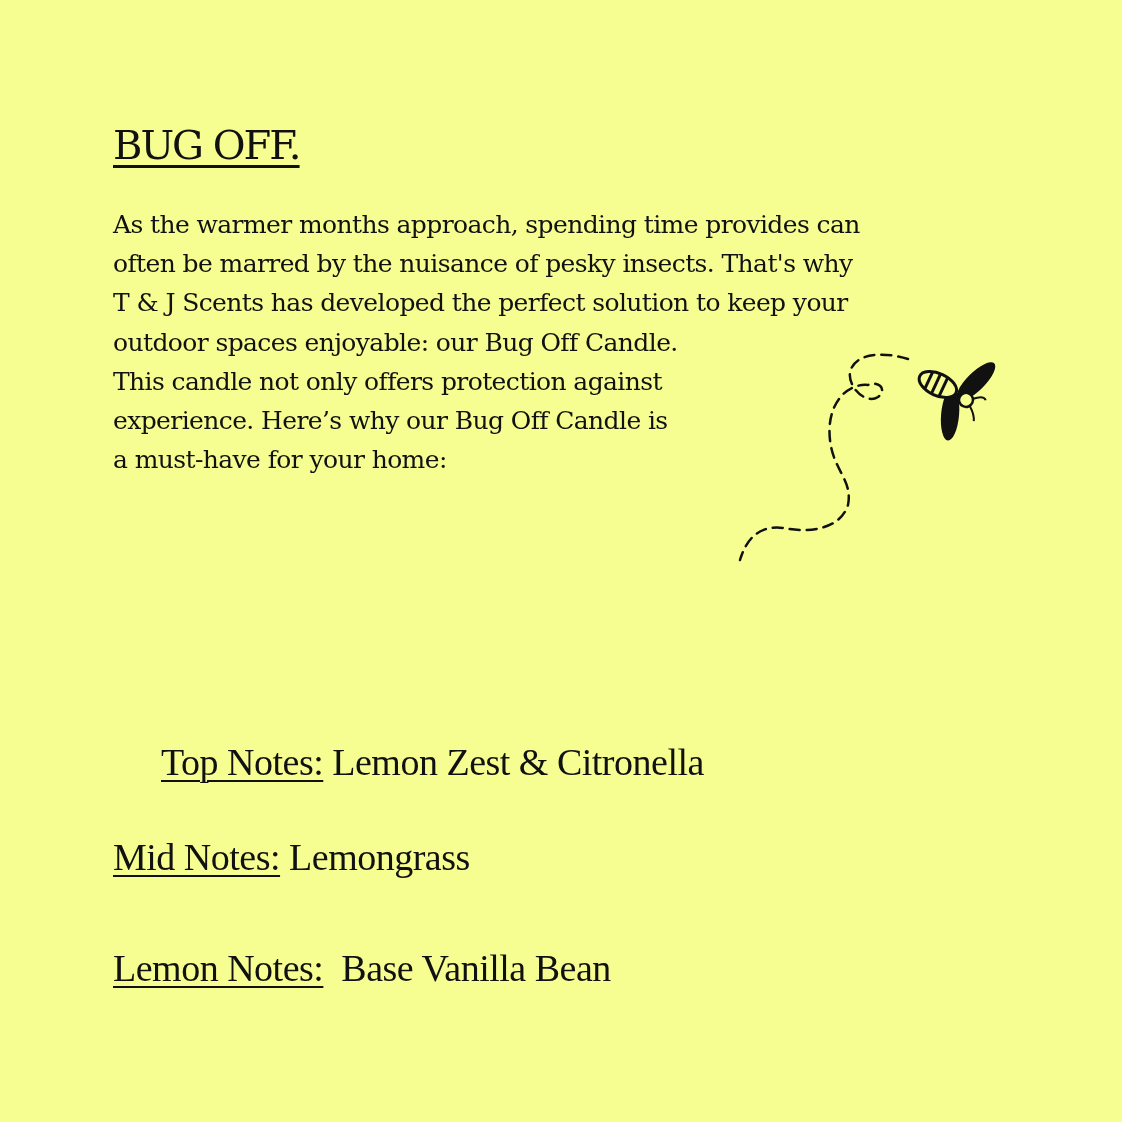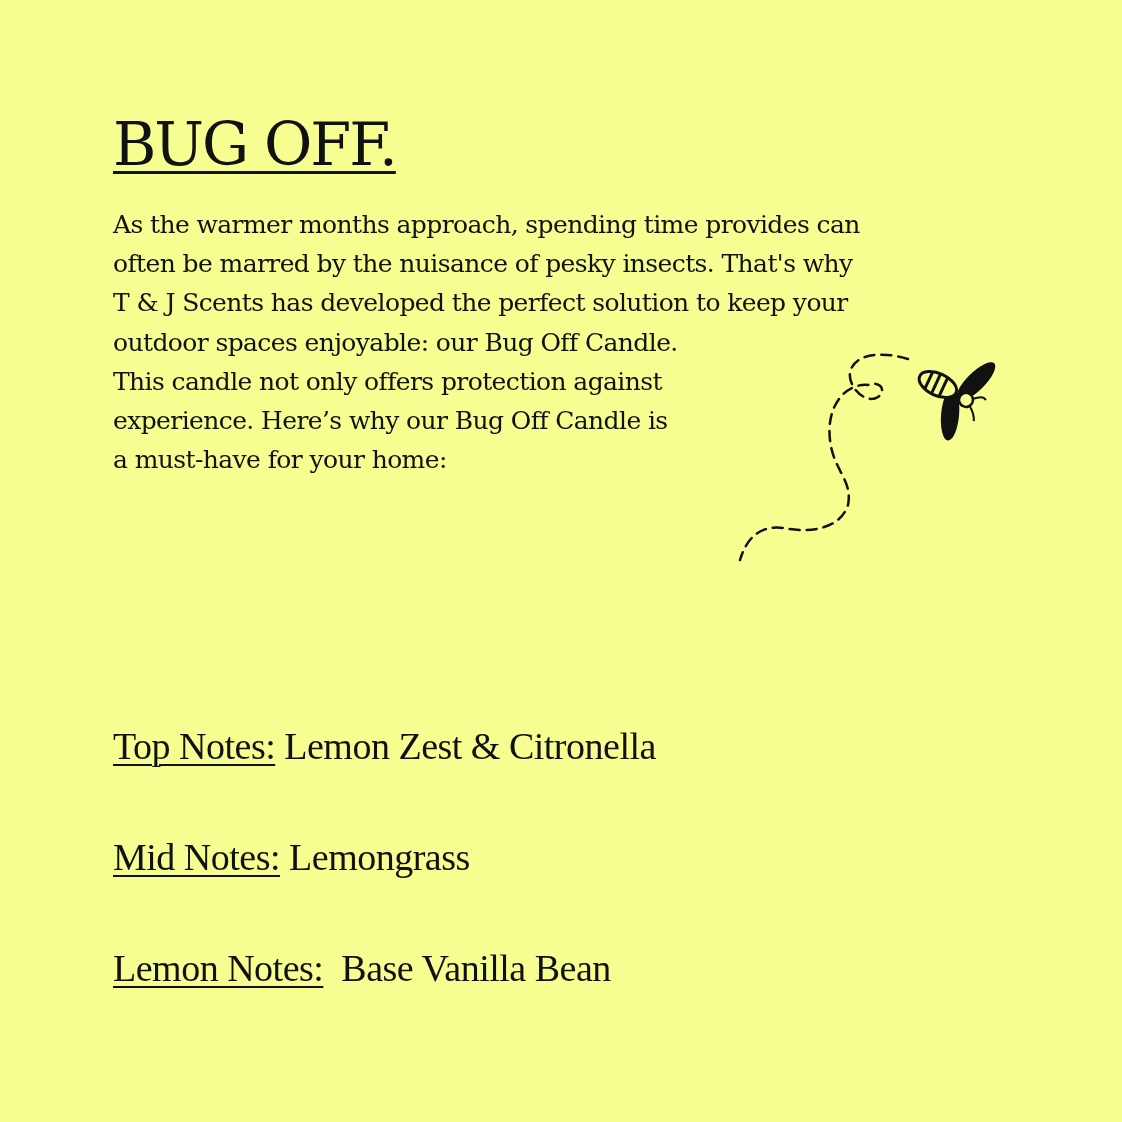--- a/index.html
+++ b/index.html
@@ -1,18 +1,18 @@
 <!DOCTYPE html>
 <html><head>
 <meta charset="utf-8">
 <style>
   html, body { margin:0; padding:0; }
   body { width:1122px; height:1122px; background:#f6fe92; position:relative; overflow:hidden;
          font-family:"DejaVu Serif", "Liberation Serif", serif; color:#111; }
-  .title { position:absolute; left:113px; top:112px; font-size:59px; line-height:66px;
+  .title { position:absolute; left:113px; top:112px; font-size:40px; line-height:66px;
            font-family:"DejaVu Serif", serif; letter-spacing:-2px; text-decoration:underline;
            text-decoration-thickness:3px; text-underline-offset:6px; margin:0; font-weight:normal; }
   .intro { position:absolute; left:113px; top:205px; width:900px; font-size:25px; line-height:39.2px;
            font-family:"DejaVu Serif", serif; letter-spacing:-0.6px; margin:0; }
   .intro span { display:block; white-space:nowrap; }
   .notes { position:absolute; left:113px; top:722px; }
   .note { position:absolute; left:0; white-space:nowrap; font-size:38px; line-height:48px;
           font-family:"Liberation Serif", serif; letter-spacing:-0.5px; }
   .note .label { text-decoration:underline; text-decoration-thickness:2px; text-underline-offset:5px; }
   .bee { position:absolute; left:728px; top:345px; width:270px; height:225px; }
@@ -42,21 +42,21 @@
     <ellipse cx="-20" cy="0" rx="20" ry="11" fill="#f6fe92" stroke="#111" stroke-width="3"></ellipse>
     <line x1="-30" y1="-9" x2="-30" y2="9" stroke="#111" stroke-width="3"></line>
     <line x1="-22" y1="-11" x2="-22" y2="11" stroke="#111" stroke-width="3"></line>
     <line x1="-14" y1="-10" x2="-14" y2="10" stroke="#111" stroke-width="3"></line>
     <circle cx="12" cy="2" r="7" fill="#f6fe92" stroke="#111" stroke-width="2.5"></circle>
     <path d="M18 -2 Q26 -10 30 -6 M18 6 Q26 12 28 18" fill="none" stroke="#111" stroke-width="2"></path>
   </g>
 </svg>
 
 <div class="notes">
-  <div class="note" style="top:0px;">
+  <div class="note" style="top:16px;margin-left:48px;">
     <span class="label">Top Notes:</span><span style="white-space:pre;"> Lemon Zest &amp; Citronella</span>
   </div>
   <div class="note" style="top:111px;">
     <span class="label">Mid Notes:</span><span style="white-space:pre;"> Lemongrass</span>
   </div>
   <div class="note" style="top:222px;">
     <span class="label">Lemon Notes:</span><span style="white-space:pre;">  Base Vanilla Bean</span>
   </div>
 </div>
 

